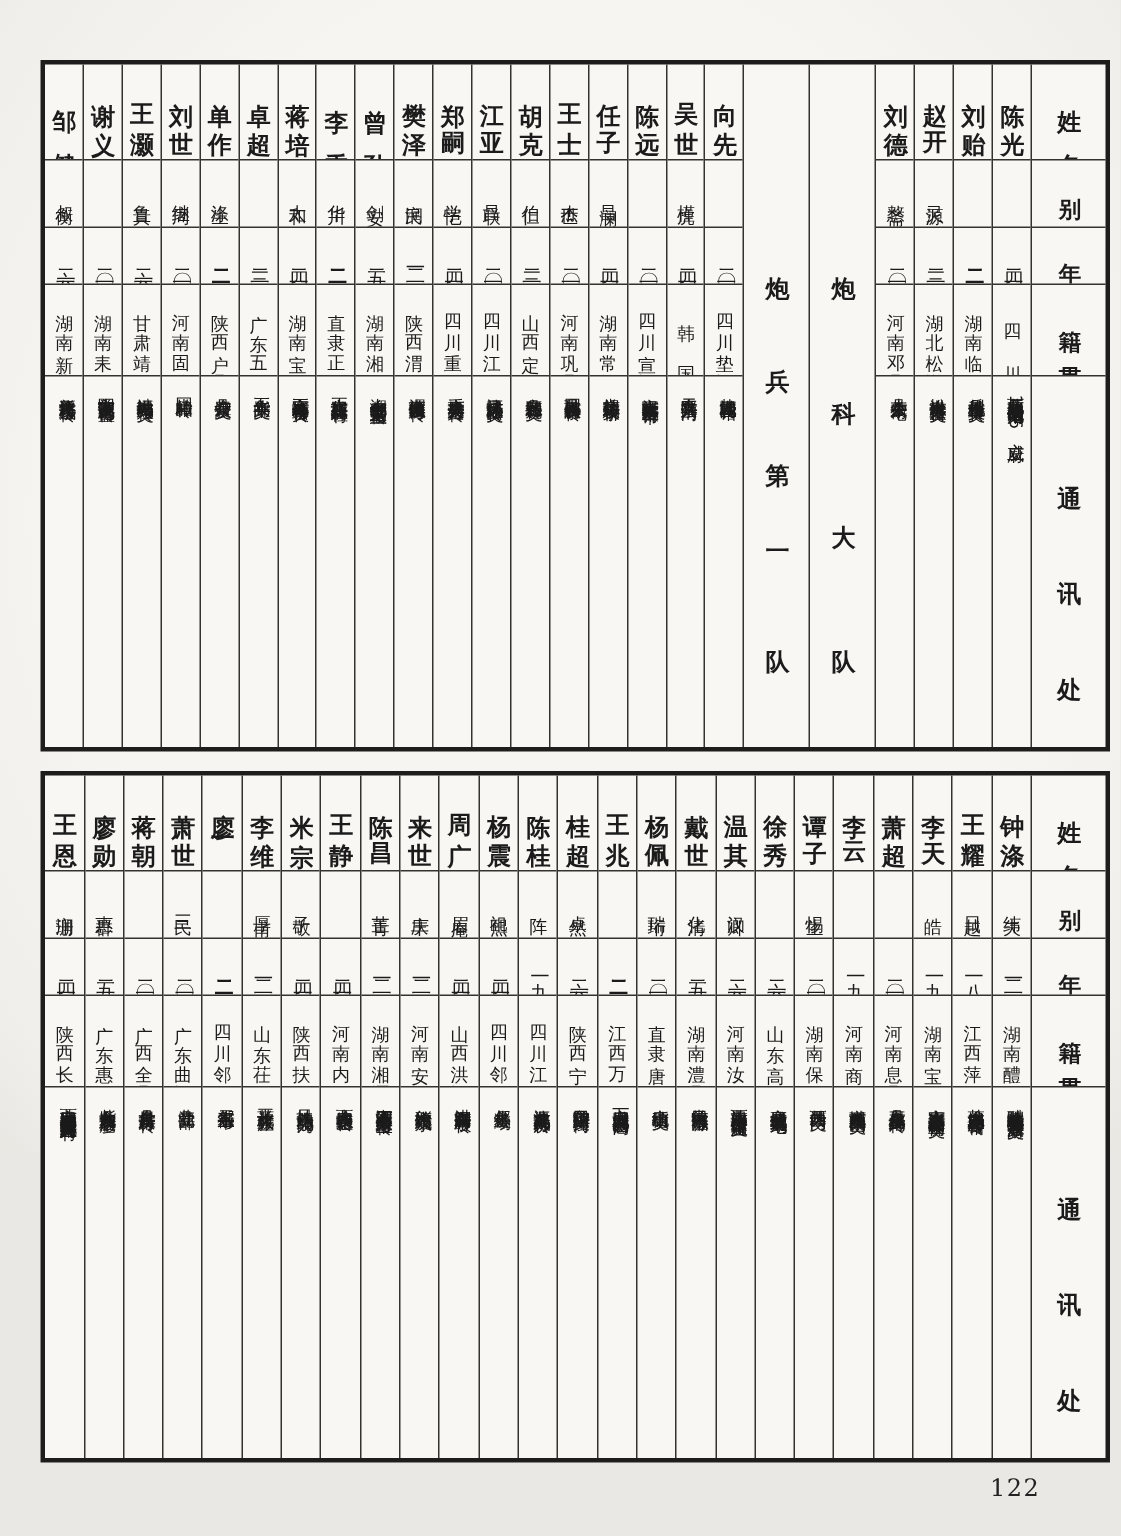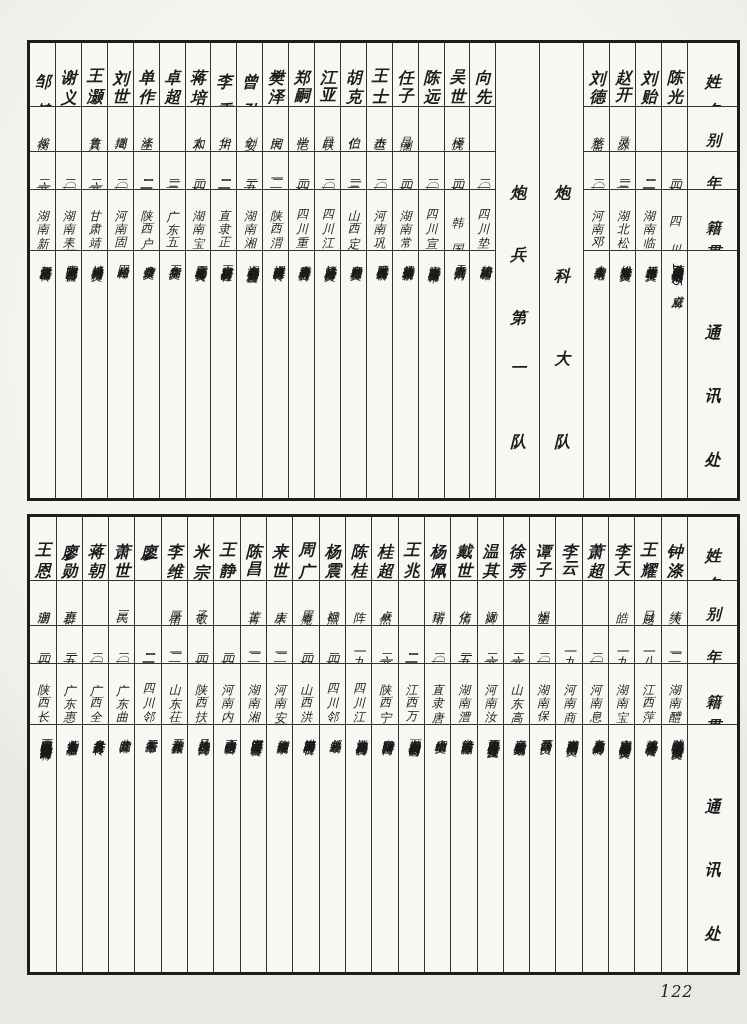--- a/index.html
+++ b/index.html
@@ -6,21 +6,20 @@
   body{
     width:747px;height:1024px;
     background:#e9e8e4;
     font-family:"DejaVu Sans",sans-serif;
     color:#1b1b1b;
     overflow:hidden;
   }
   .page{
     position:relative;width:747px;height:768px;
     background:radial-gradient(ellipse at 50% 45%, #f6f5f1 60%, #efeeea 90%, #e8e7e2 100%);
-    font-style:italic;
   }
   .roster-table{
     position:absolute;left:27px;width:713px;
     display:flex;flex-direction:row-reverse;
     border:3px solid #1e1d1b;
     background:#f8f7f3;
     box-sizing:border-box;
   }
   #table-top{top:40px;height:461px;}
   #table-bottom{top:514px;height:461px;}

